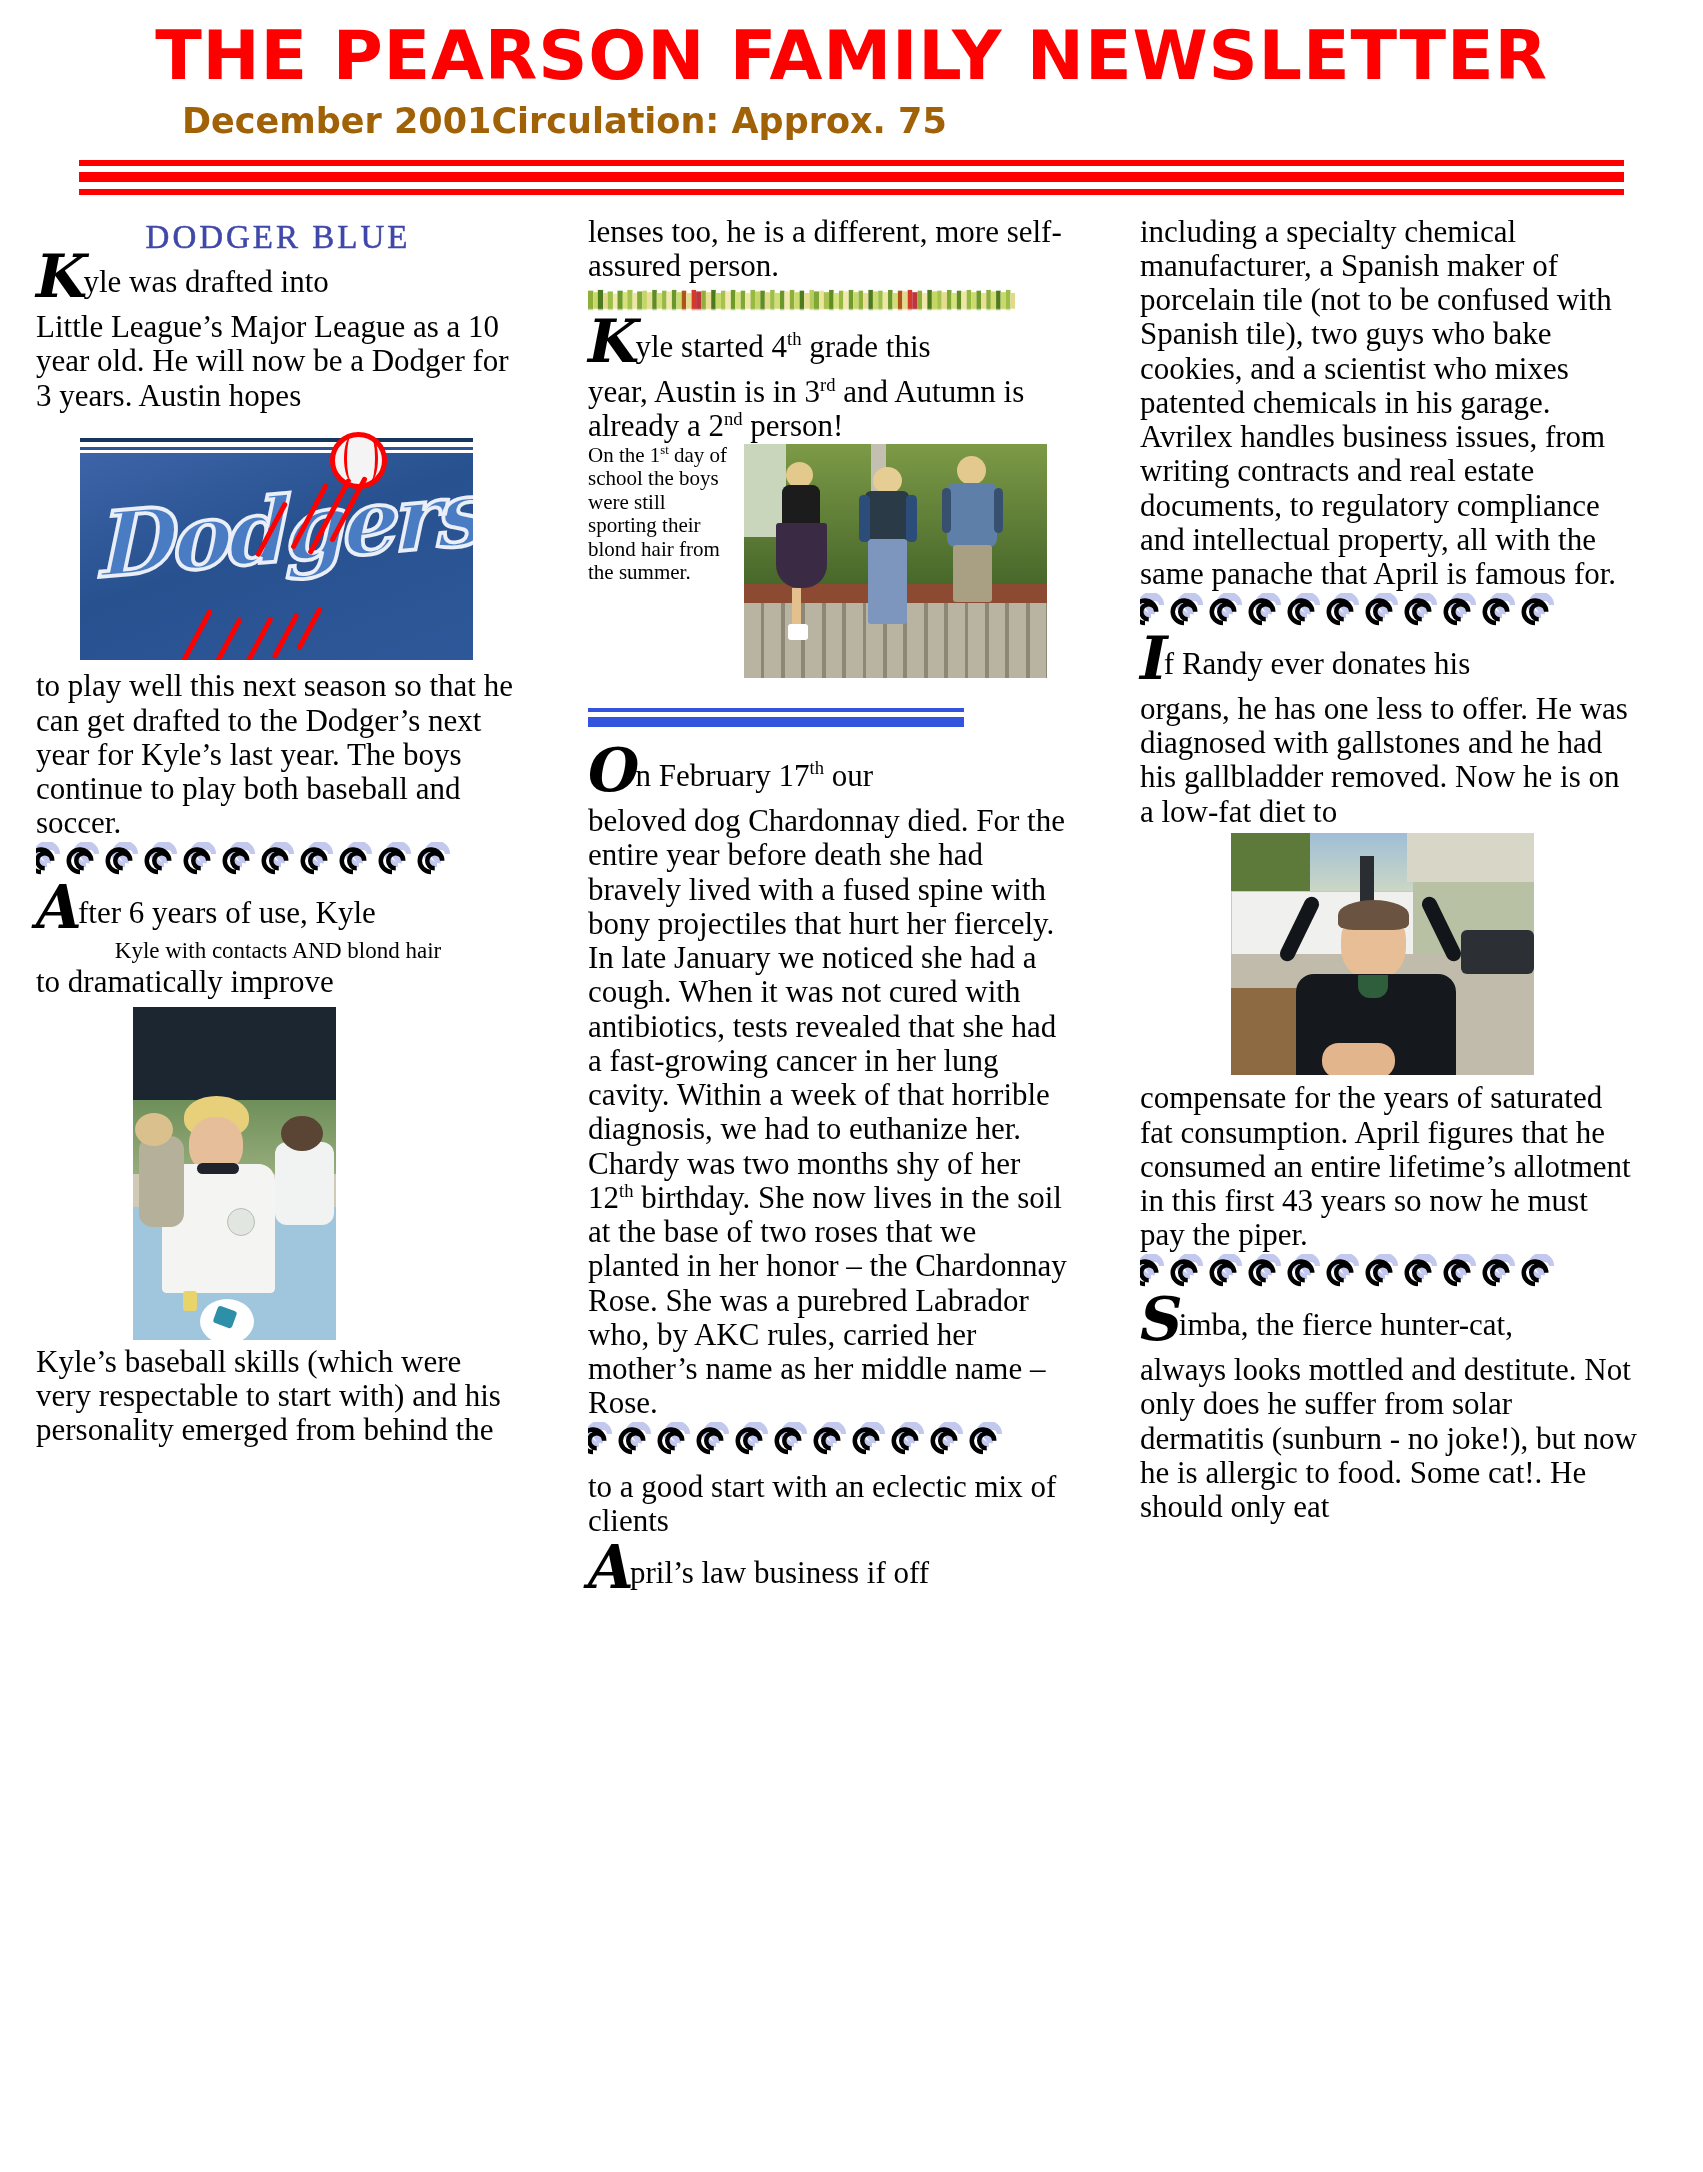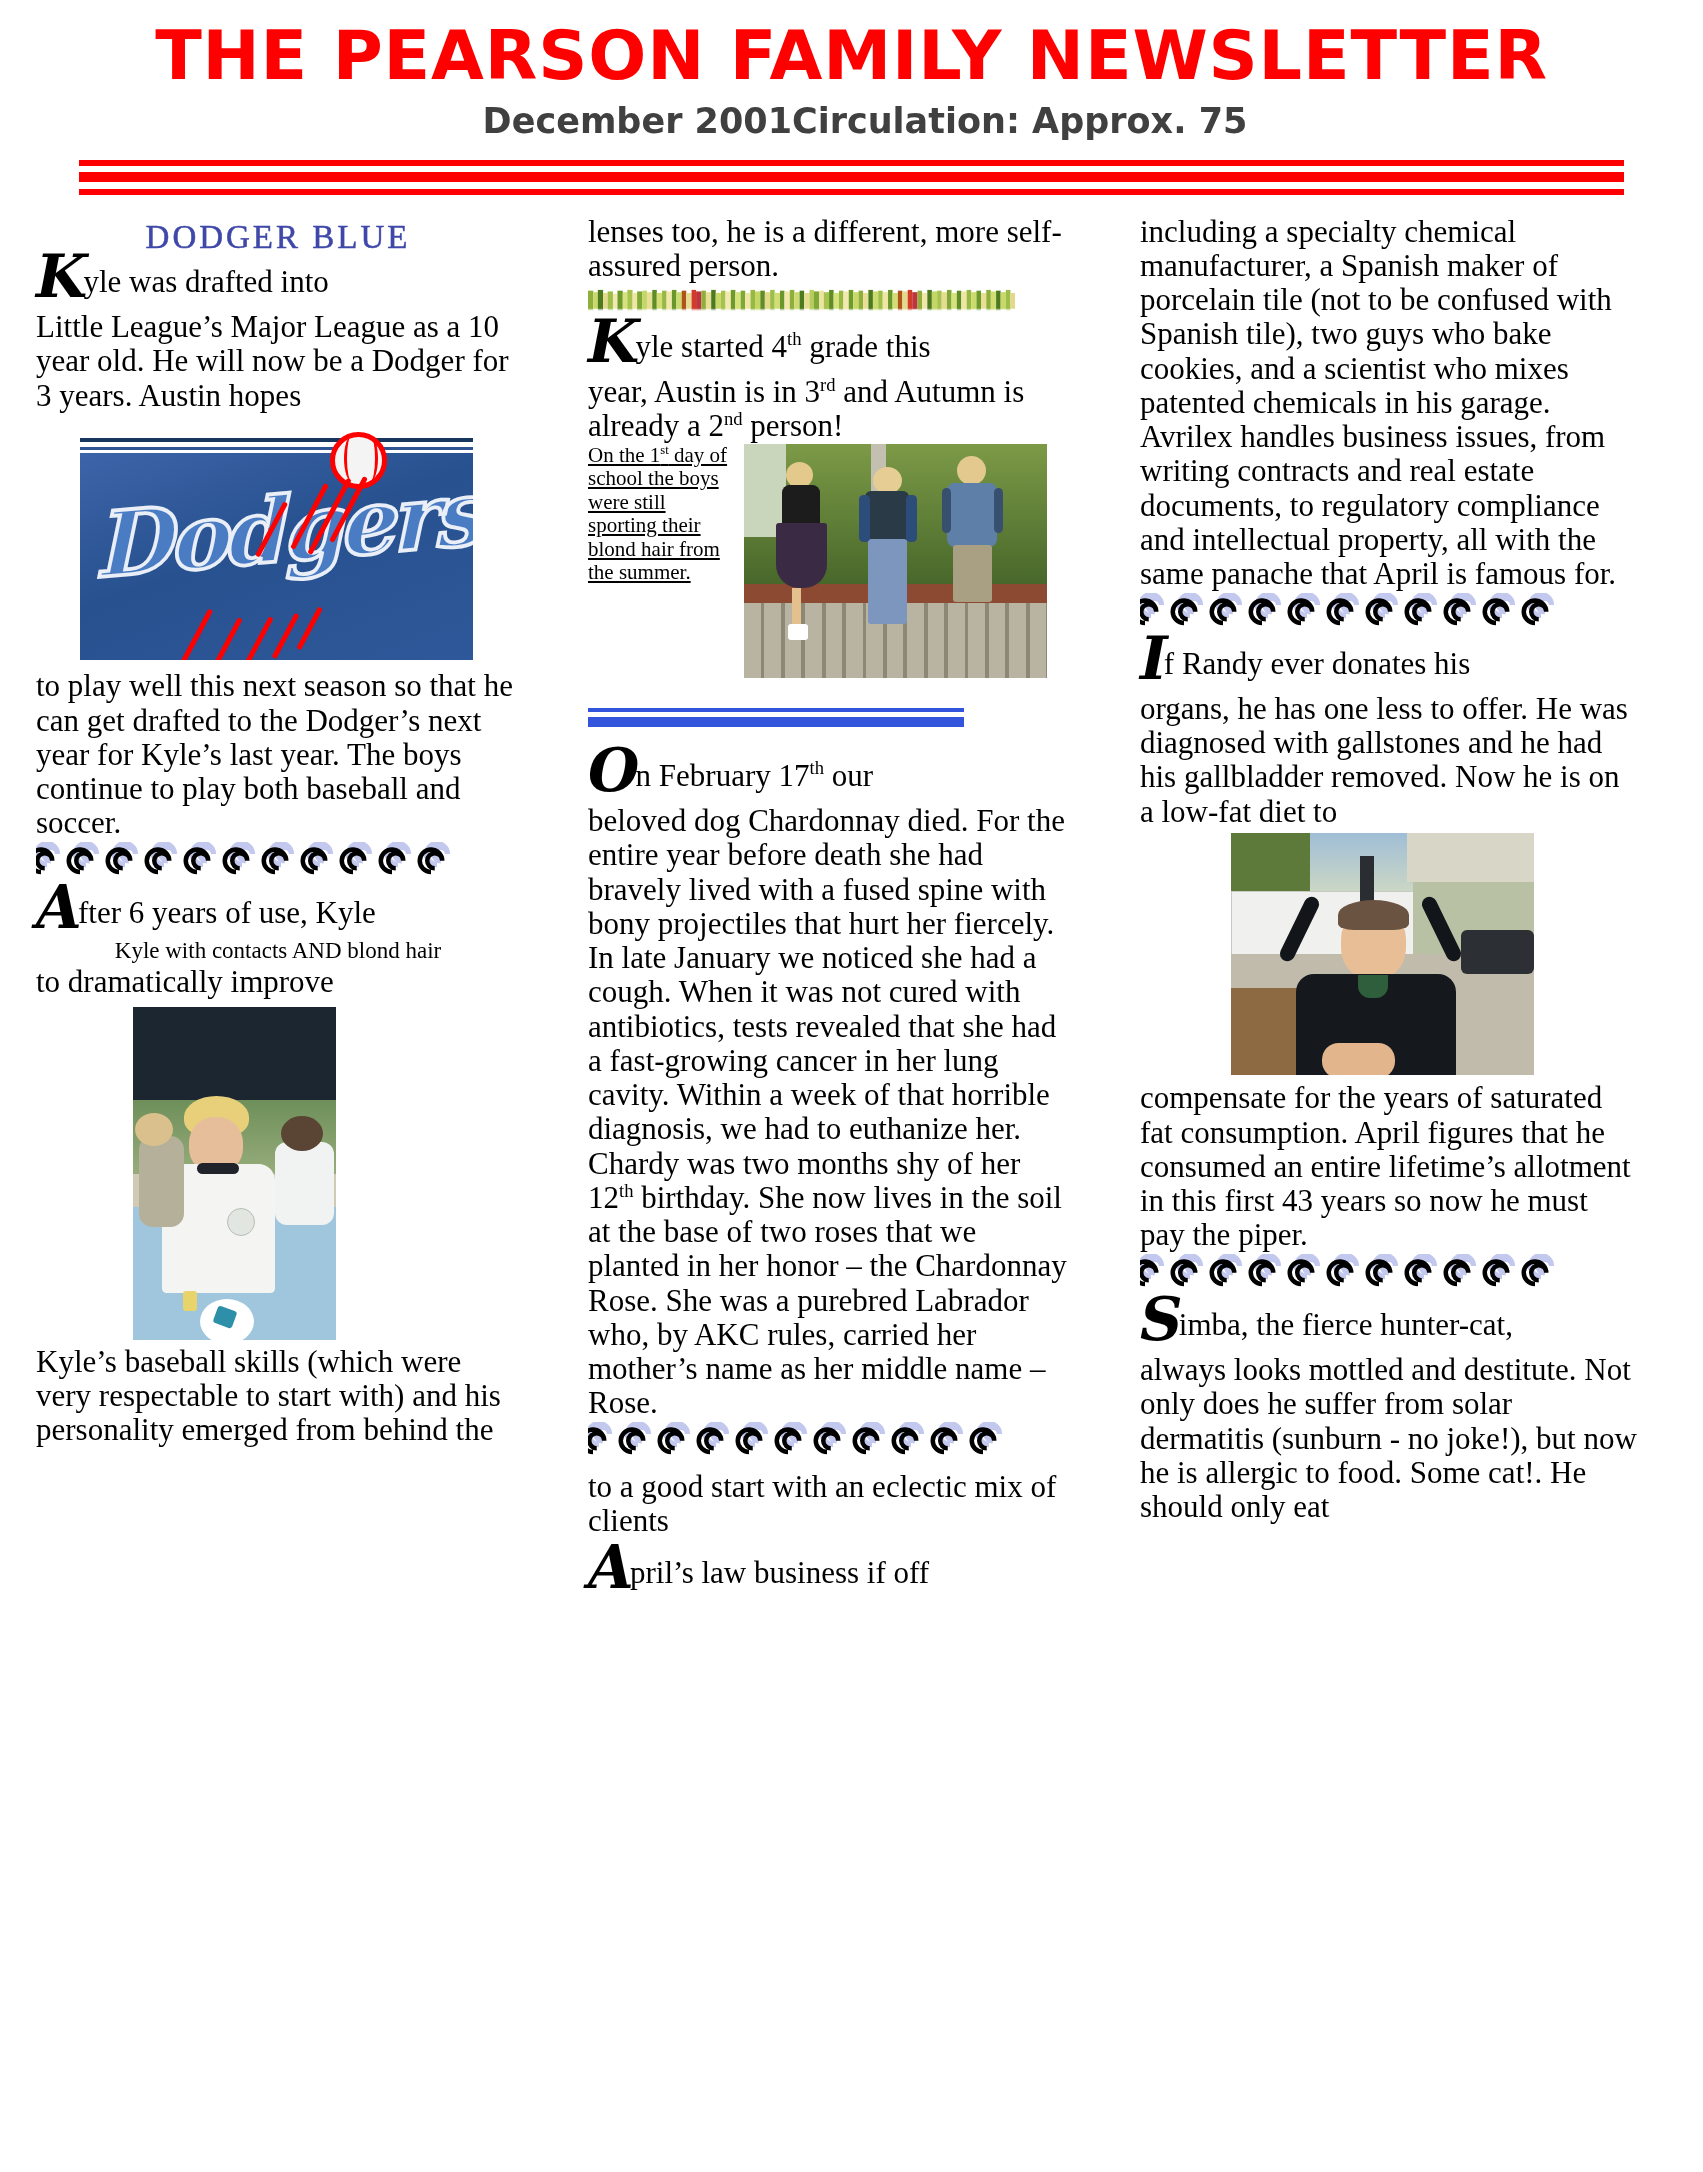--- a/index.html
+++ b/index.html
@@ -19,22 +19,22 @@
     font-family:"DejaVu Sans", sans-serif;
     font-weight:bold;
     font-size:67px;
     letter-spacing:0.8px;
     line-height:1.05;
     transform:scaleX(1.02);
     margin:13.6px 0 0 0;
   }
   .mast-sub{
     display:flex;
-    justify-content:center;
-    color:#404040;
+    justify-content:flex-start;
+    color:#a16207;
     font-family:"DejaVu Sans", sans-serif;
     font-weight:bold;
     font-size:35px;
     padding:10.6px 155px 0 182px;
     line-height:1.1;
   }
   .mast-rules{margin:19.7px 79px 0 79px;}
   .mast-rules .r1{height:5.3px;background:#FF0000;}
   .mast-rules .r2{height:6px;background:#fff;}
   .mast-rules .r3{height:10.6px;background:#FF0000;}
@@ -152,21 +152,21 @@
   }
   .streak{position:absolute;background:#FF0000;width:5.3px;border-radius:2.3px;transform:rotate(28deg);}
 
   .photo{
     position:relative;overflow:hidden;background:#cfd4cc;
   }
   .photo-kyle{width:203px;height:333px;margin:7.6px 0 4.5px 97px;}
   .photo-kids{width:303px;height:234px;}
   .photo-randy{width:303px;height:242px;margin:4.5px 0 6px 91px;}
 
-  .c2-inline{display:flex;align-items:flex-start;text-decoration:underline;}
+  .c2-inline{display:flex;align-items:flex-start;}
   .c2-inline .caption{width:144px;margin-right:12px;}
 </style>
 </head>
 <body>
 
 <div class="masthead">
   <div class="mast-title">THE PEARSON FAMILY NEWSLETTER</div>
   <div class="mast-sub">
     <span>December 2001</span>
     <span>Circulation: Approx. 75</span>

